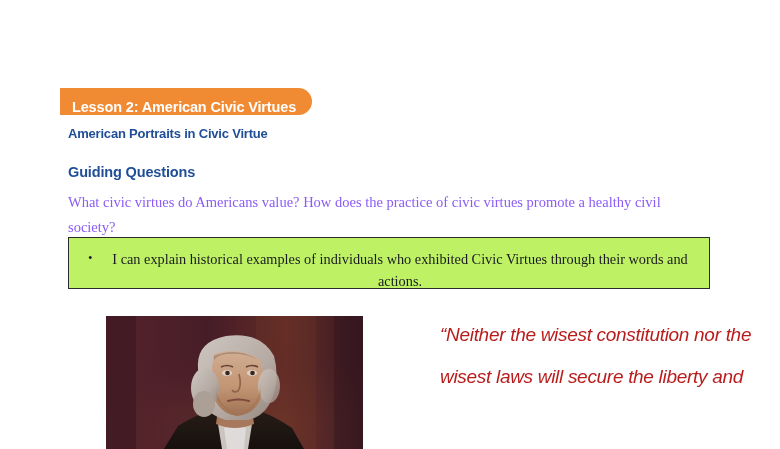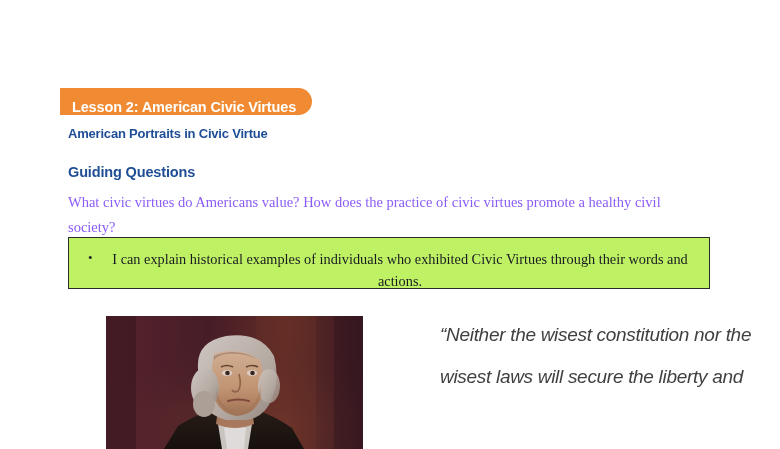--- a/index.html
+++ b/index.html
@@ -119,21 +119,21 @@
     background: #4a2230;
   }
   .portrait svg { display: block; }
 
   
   .quote-block {
     position: absolute;
     left: 440px;
     top: 314px;
     width: 330px;
-    color: #404040;
+    color: #b91c1c;
     font-family: "Liberation Sans", sans-serif;
     font-style: italic;
     font-size: 19px;
     line-height: 42px;
     letter-spacing: -0.3px;
   }
 </style>
 </head>
 <body>
 

